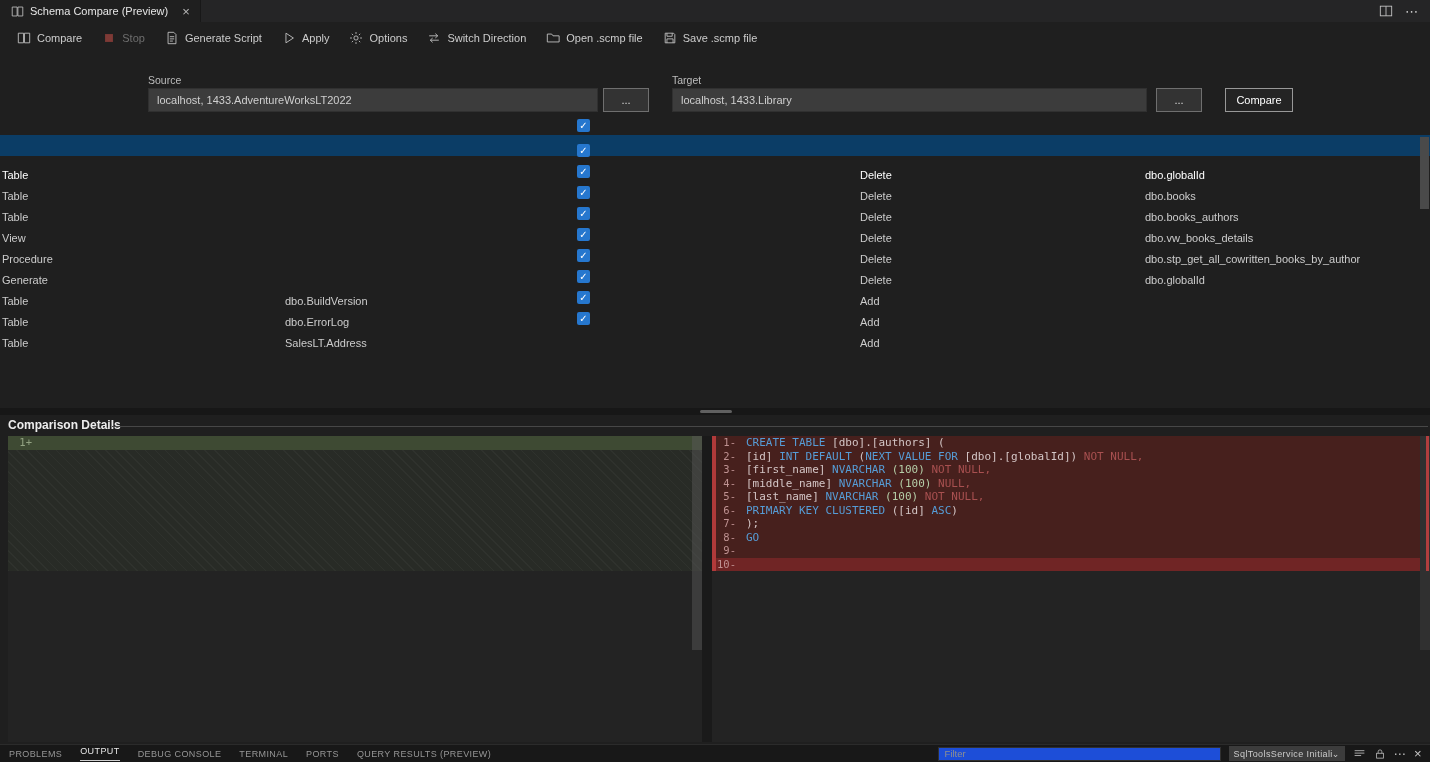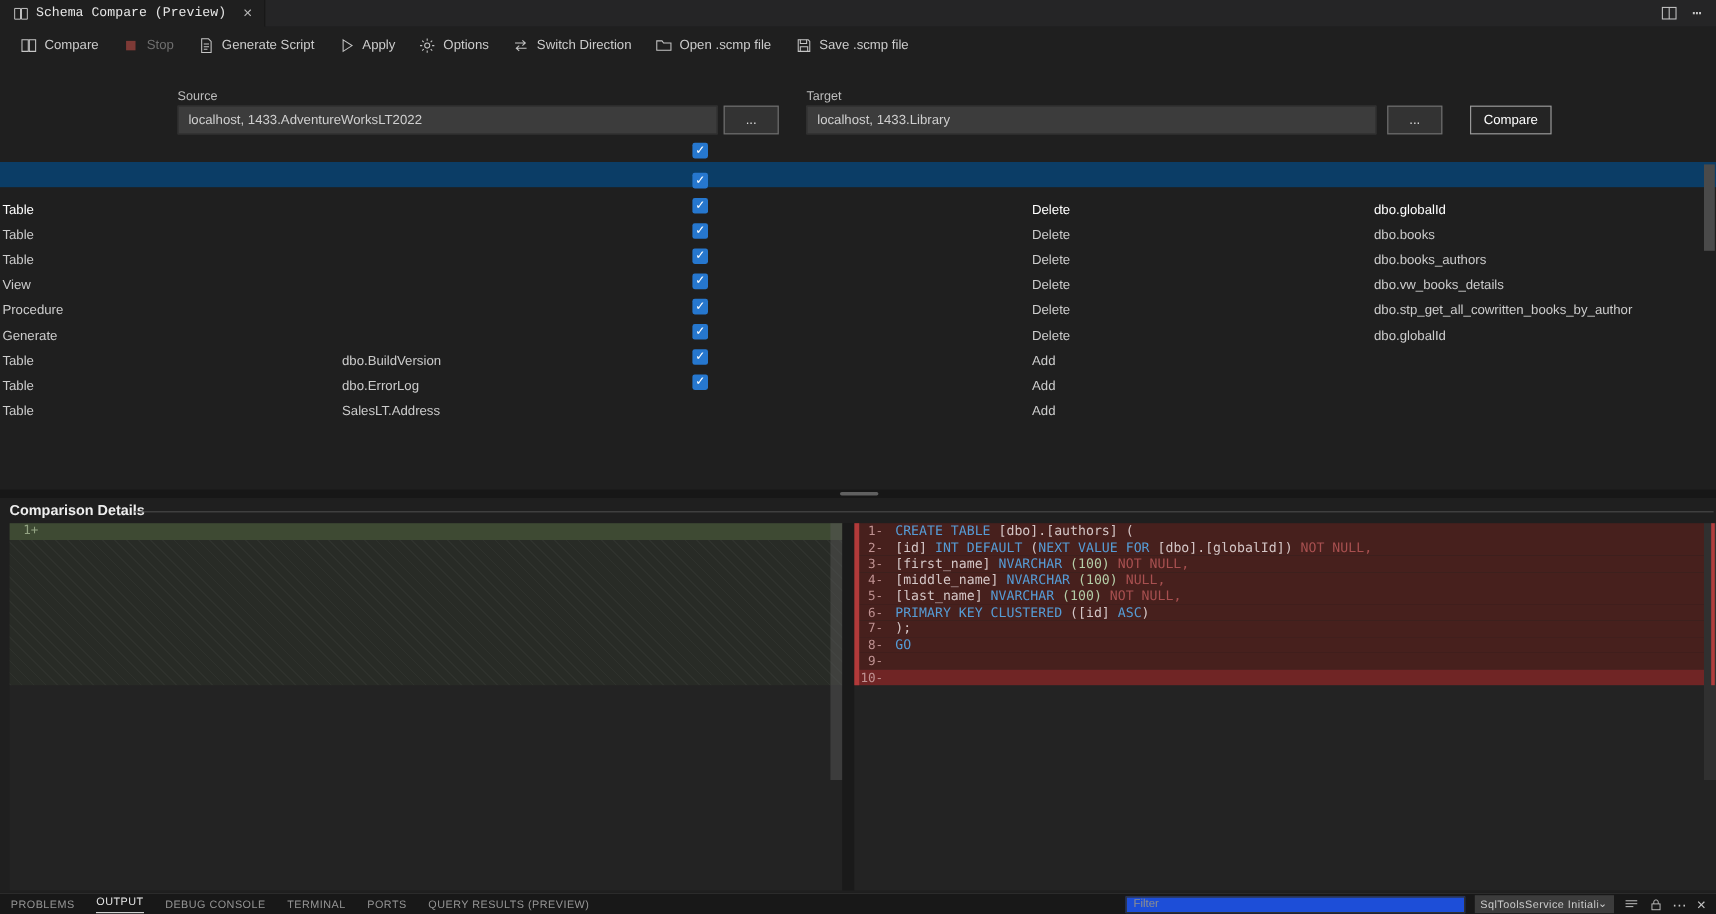--- a/index.html
+++ b/index.html
@@ -1,20 +1,20 @@
 <!DOCTYPE html>
 <html><head>
 <meta charset="utf-8">
 <style>
   * { box-sizing: border-box; margin: 0; padding: 0; }
   body { background:#141414; font-family:"Liberation Sans","DejaVu Sans",sans-serif; }
   .window { position:relative; width:1430px; height:762px; background:#1f1f1f; color:#cccccc; overflow:hidden; }
 
   
-  .tabbar { position:absolute; top:0; left:0; right:0; height:22px; background:#252526; display:flex; align-items:stretch;font-family:Liberation Mono, monospace; }
+  .tabbar { position:absolute; top:0; left:0; right:0; height:22px; background:#252526; display:flex; align-items:stretch; }
   .tab { display:flex; align-items:center; gap:6px; background:#1f1f1f; padding:0 10px; font-size:11px; color:#e6e6e6; border-right:1px solid #181818; }
   .tab-close { margin-left:8px; color:#b8b8b8; font-size:13px; cursor:pointer; }
   .tabbar-actions { margin-left:auto; display:flex; align-items:center; gap:12px; padding-right:12px; color:#c5c5c5; font-size:13px; }
 
   
   .toolbar { position:absolute; top:22px; left:0; right:0; height:32px; display:flex; align-items:center; padding-left:8px; gap:2px; }
   .tb-item { display:flex; align-items:center; gap:6px; font-size:11px; color:#cccccc; padding:4px 9px; border-radius:3px; cursor:pointer; }
   .tb-item.disabled { color:#6e6e6e; }
   .tb-icon { width:14px; height:14px; display:inline-flex; align-items:center; justify-content:center; }
 

